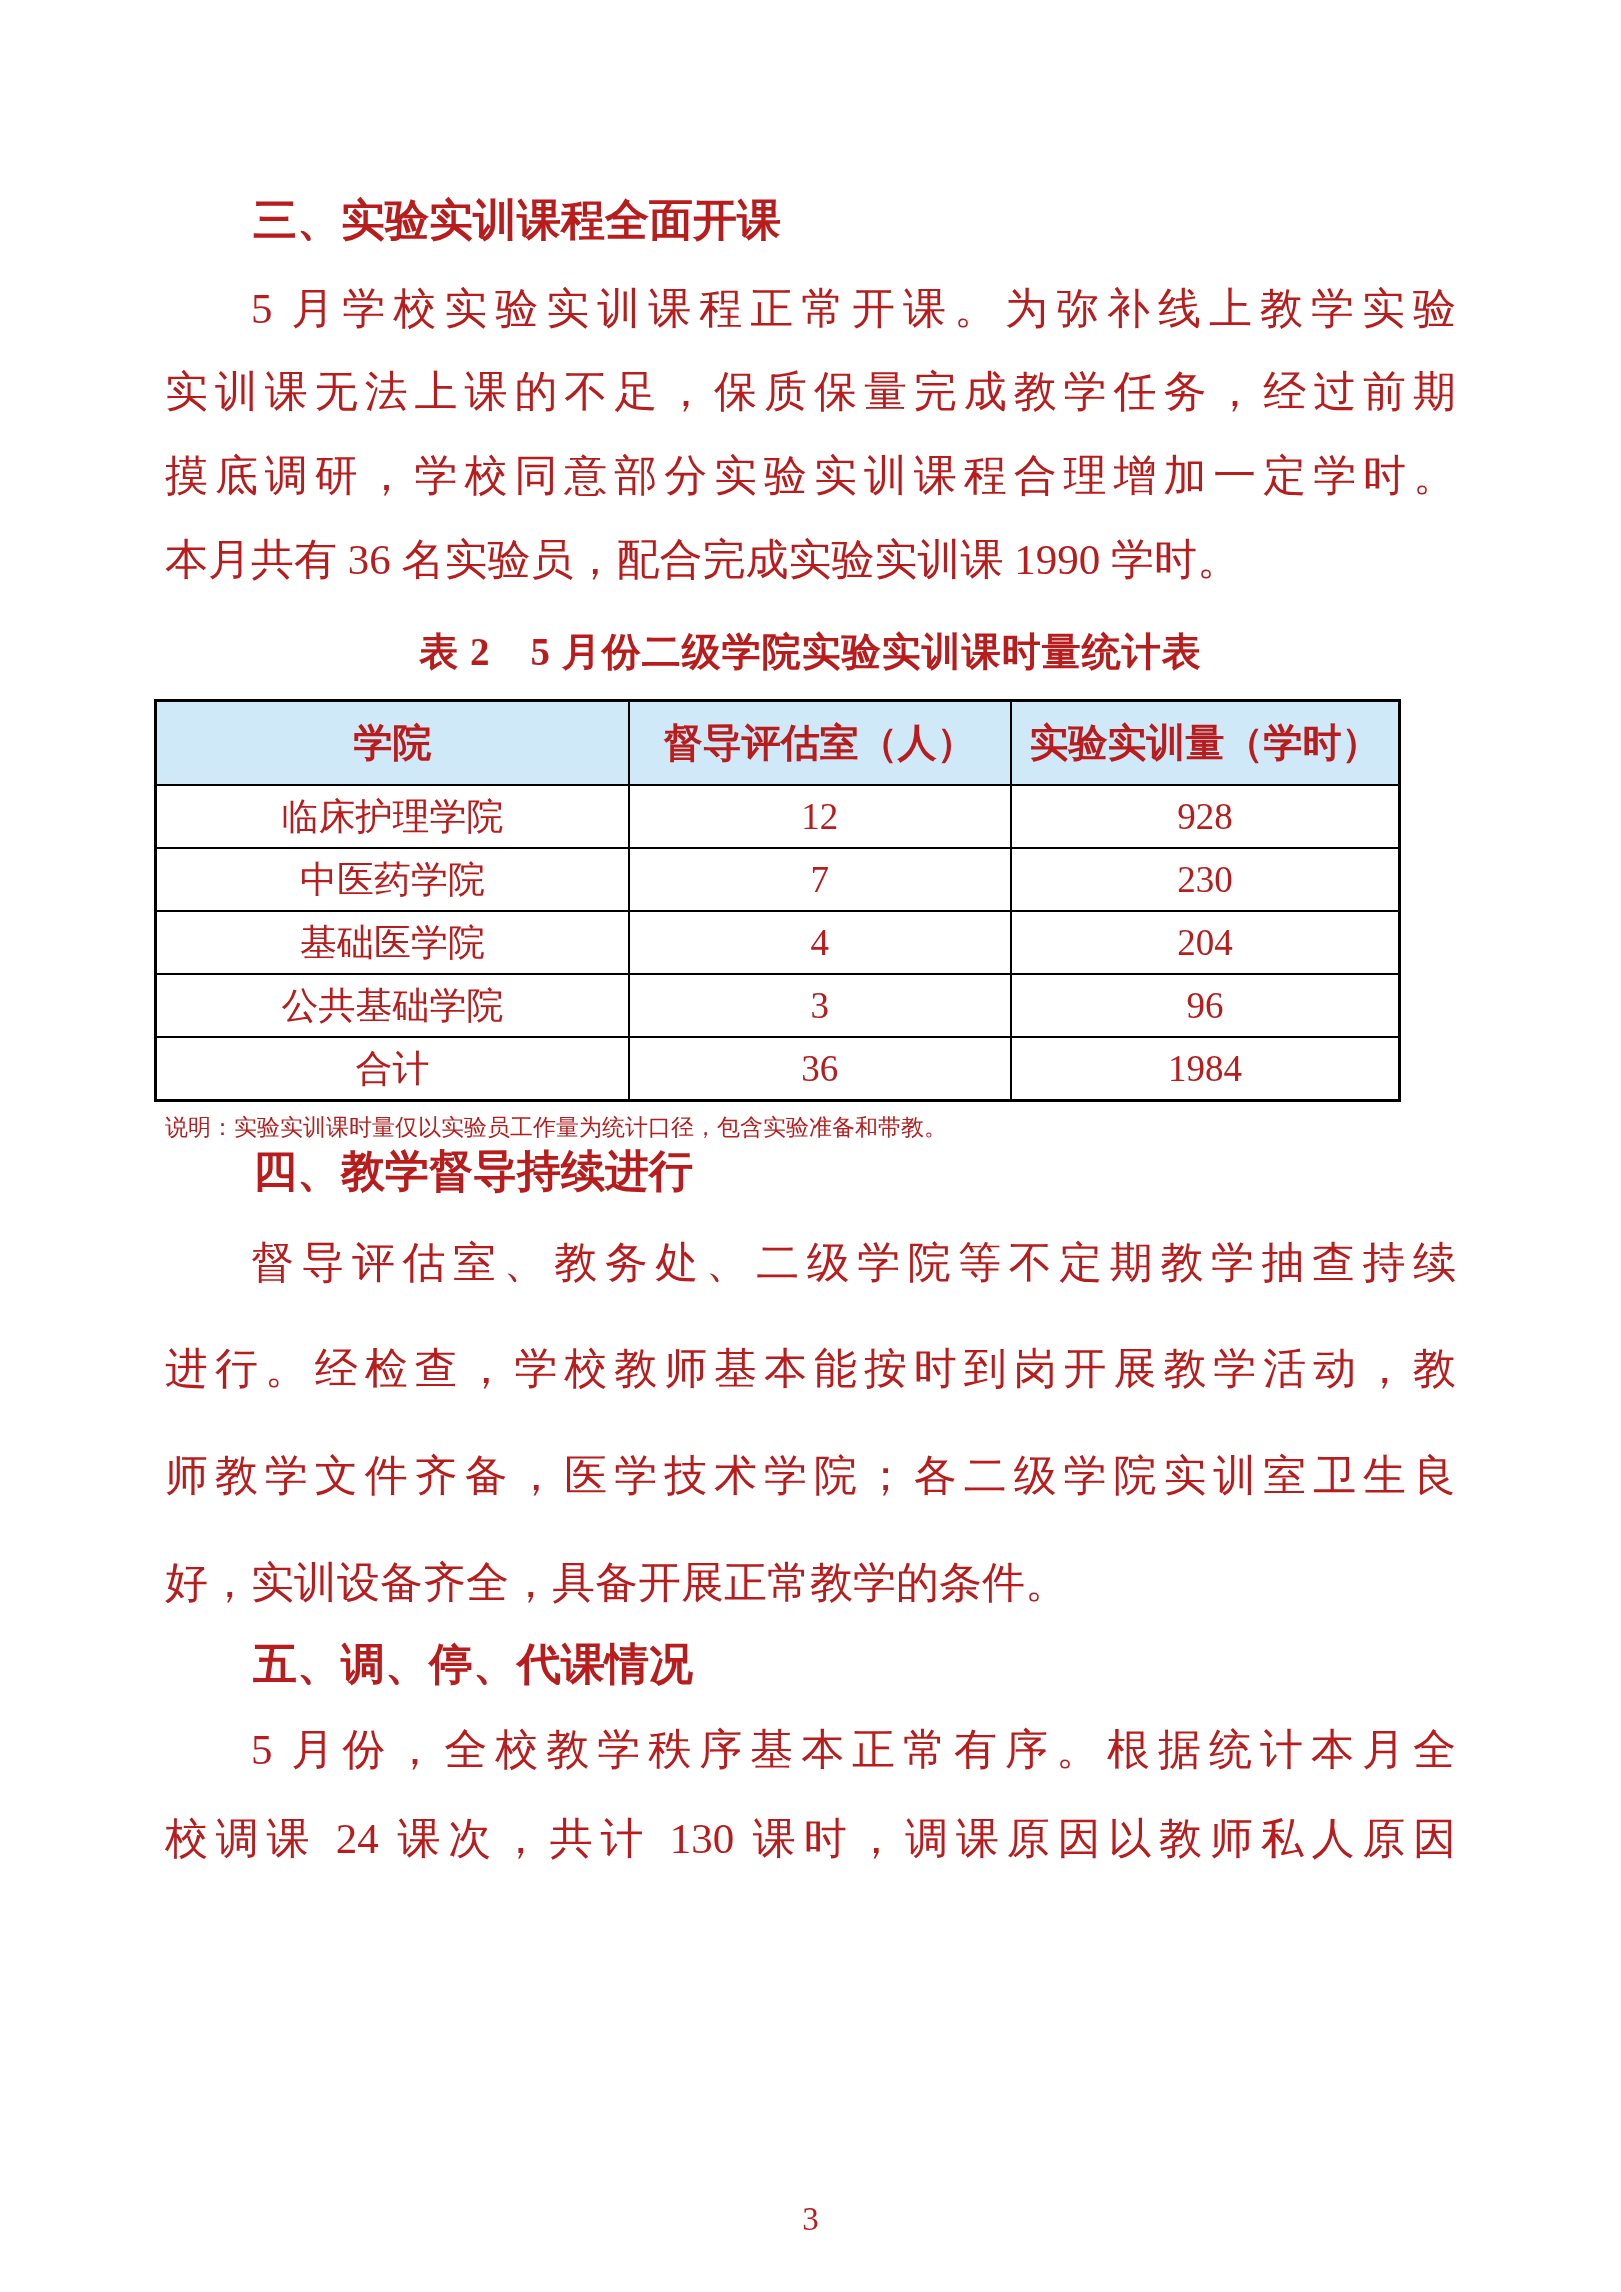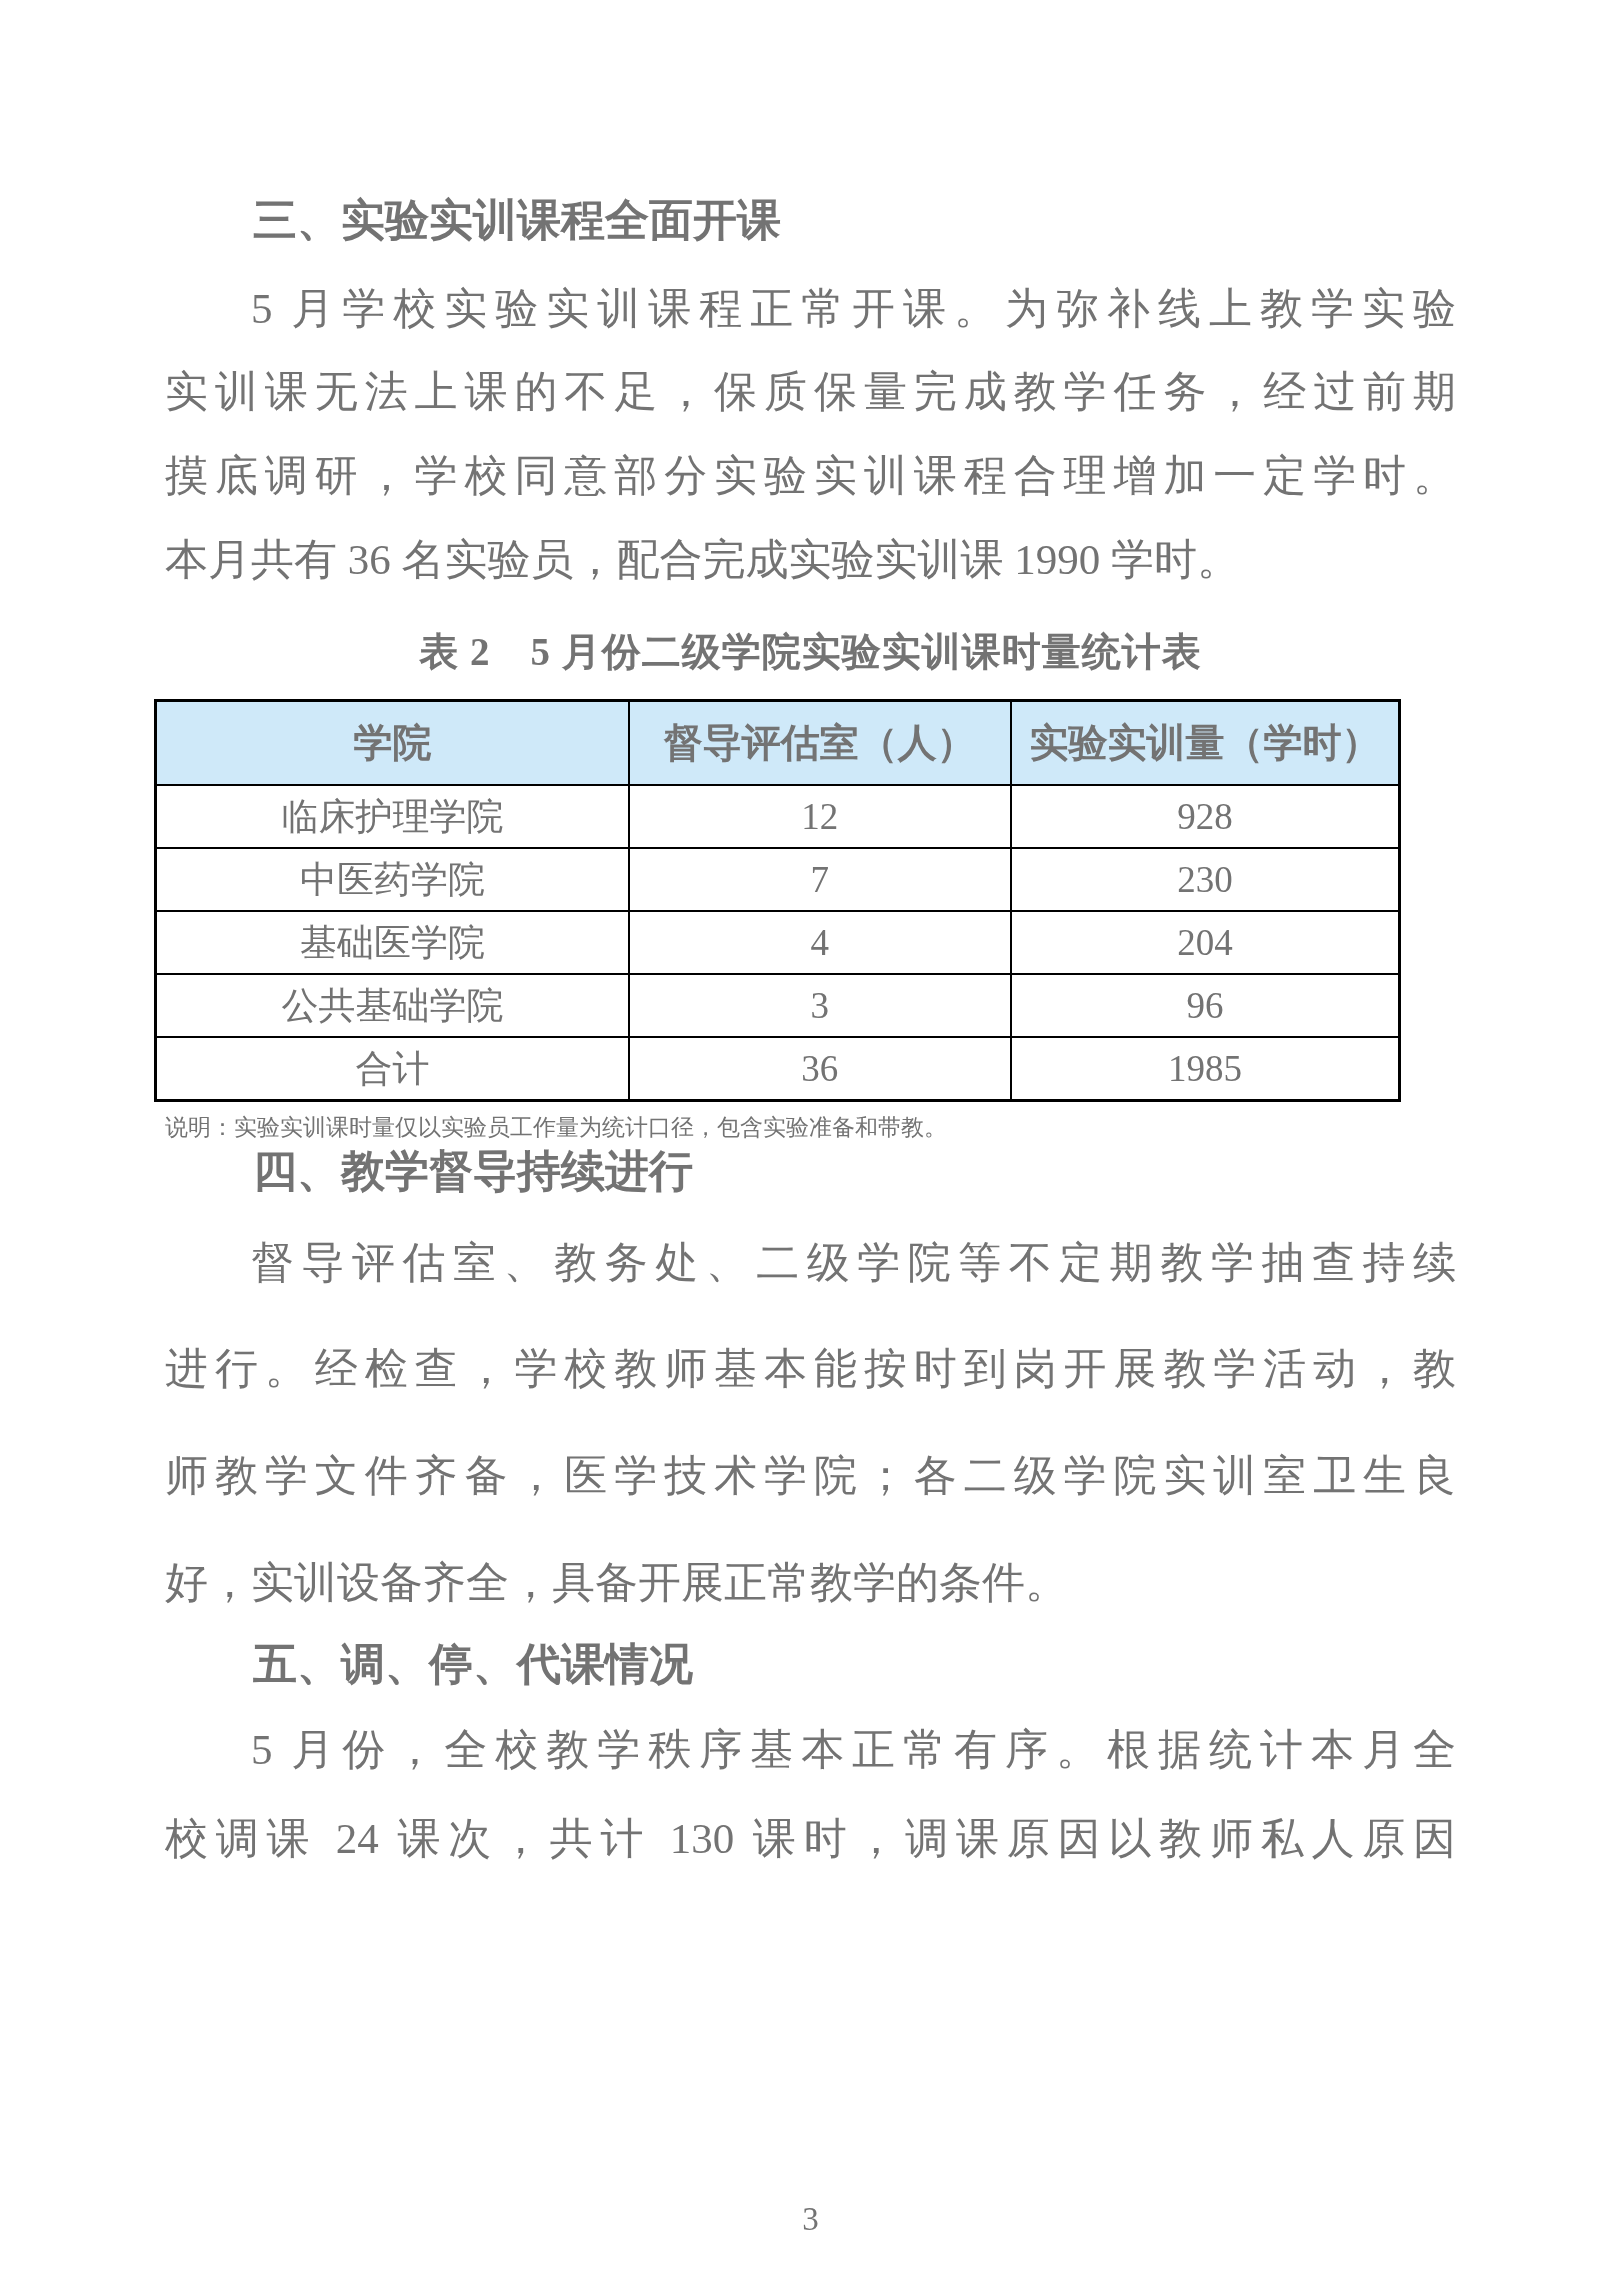--- a/index.html
+++ b/index.html
@@ -7,21 +7,21 @@
     padding: 0;
     background: #ffffff;
   }
   .page {
     position: relative;
     width: 1621px;
     height: 2293px;
     box-sizing: border-box;
     padding: 192px 165px 0 165px;
     background: #ffffff;
-    color: #737373;
+    color: #b91c1c;
     font-family: "Liberation Serif", "DejaVu Serif", serif;
     overflow: hidden;
   }
   h2.doc-heading {
     font-family: "Liberation Sans", "DejaVu Sans", sans-serif;
     font-weight: 700;
     font-size: 44px;
     line-height: 1.25;
     margin: 0;
     text-indent: 2em;
@@ -138,21 +138,21 @@
           <td>204</td>
         </tr>
         <tr>
           <td>公共基础学院</td>
           <td>3</td>
           <td>96</td>
         </tr>
         <tr>
           <td>合计</td>
           <td>36</td>
-          <td>1985</td>
+          <td>1984</td>
         </tr>
       </tbody>
   </table>
 
   <div class="note">说明：实验实训课时量仅以实验员工作量为统计口径，包含实验准备和带教。</div>
 
   <h2 class="doc-heading h4-heading">四、教学督导持续进行</h2>
 
   <div class="para s4">
       <div class="line first">督导评估室、教务处、二级学院等不定期教学抽查持续</div>

